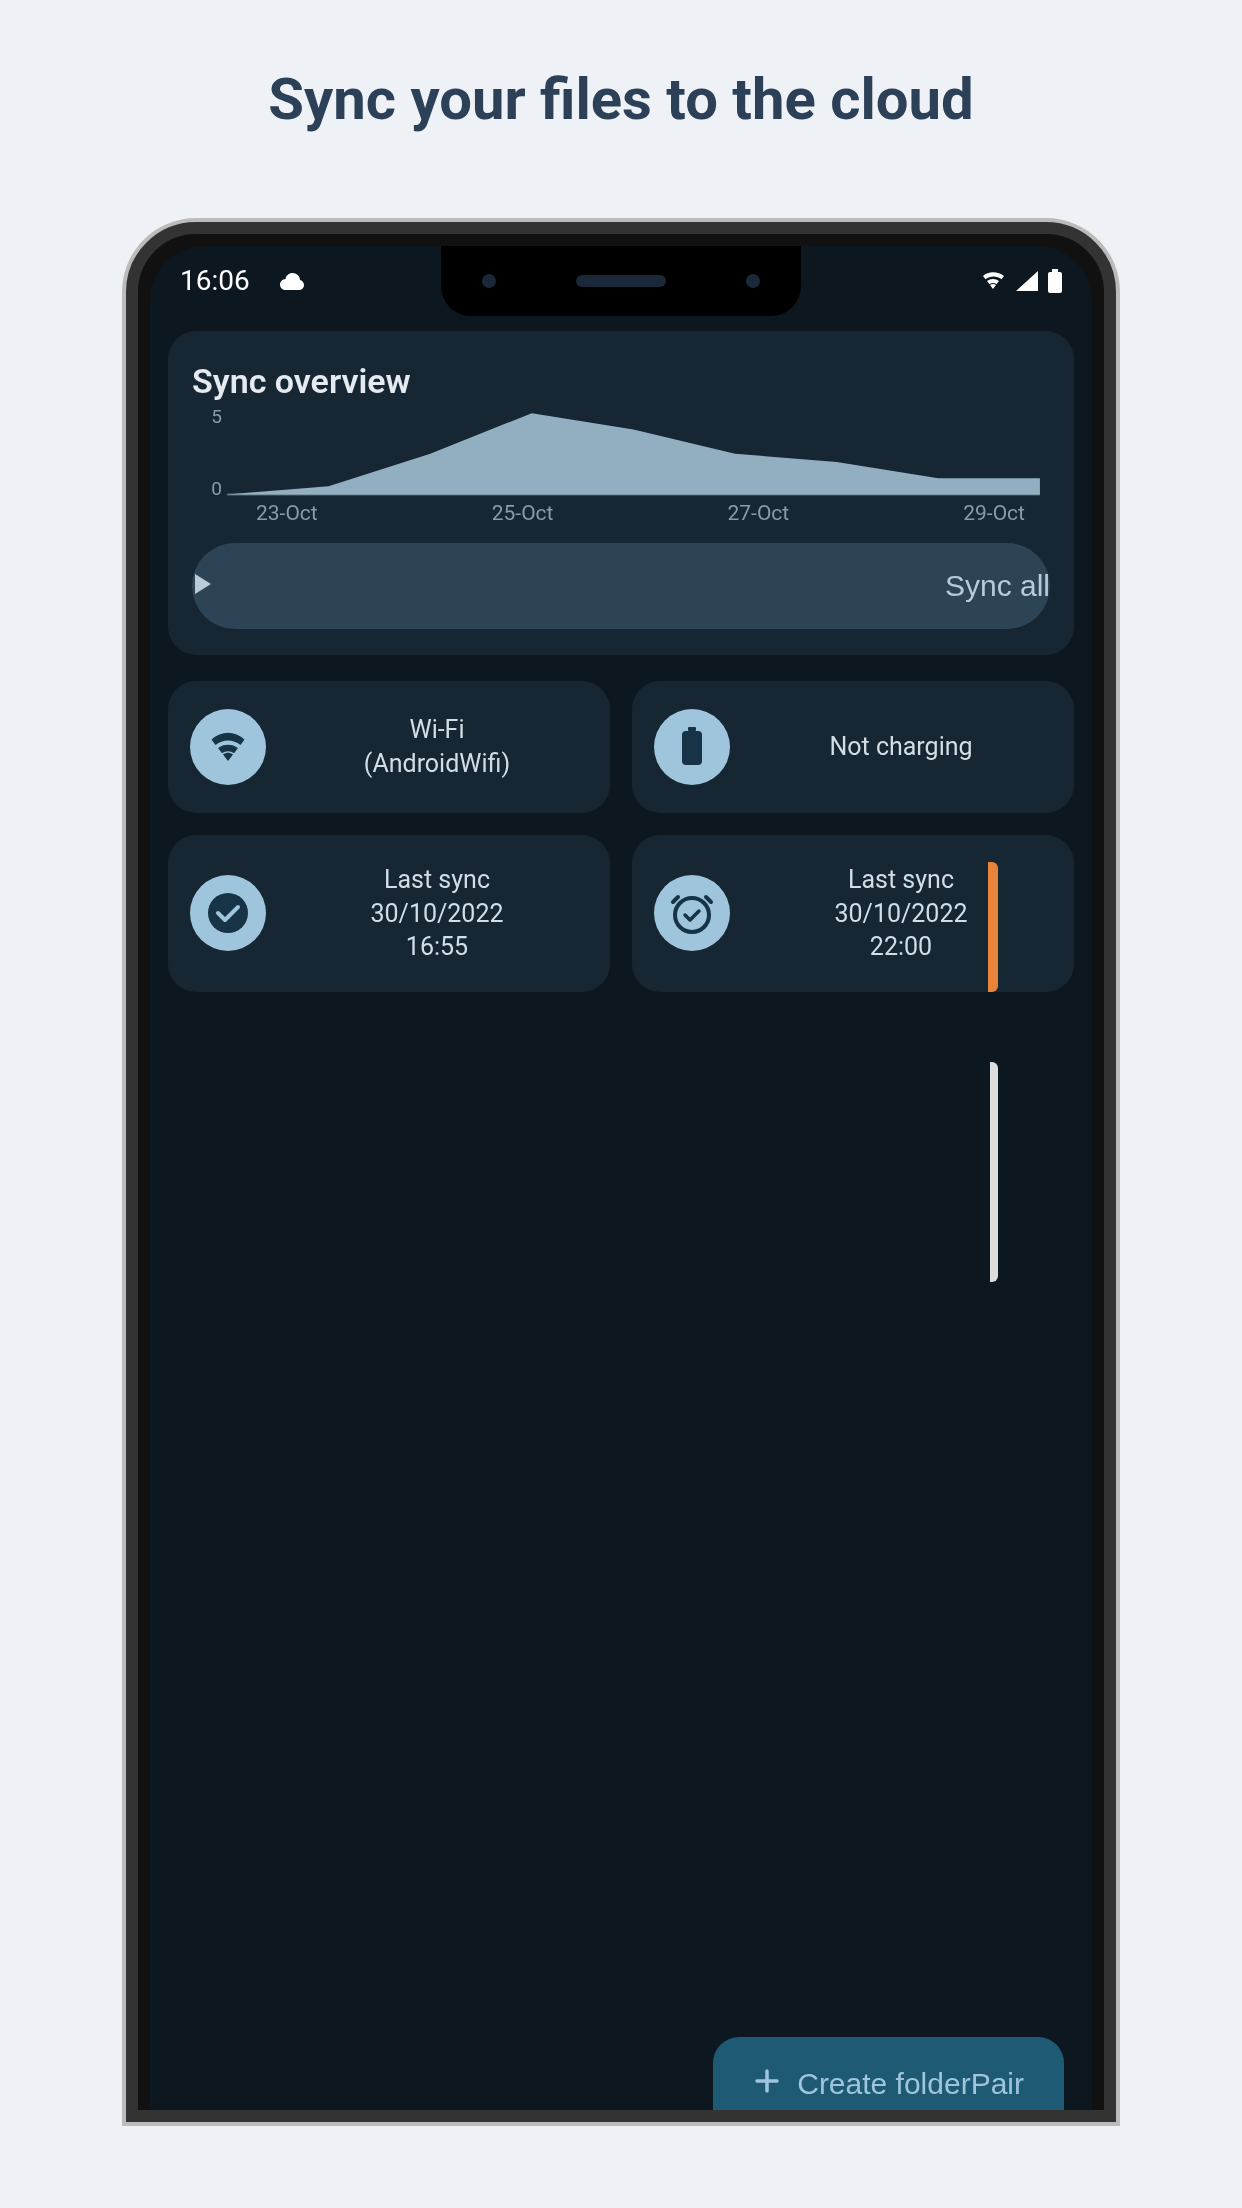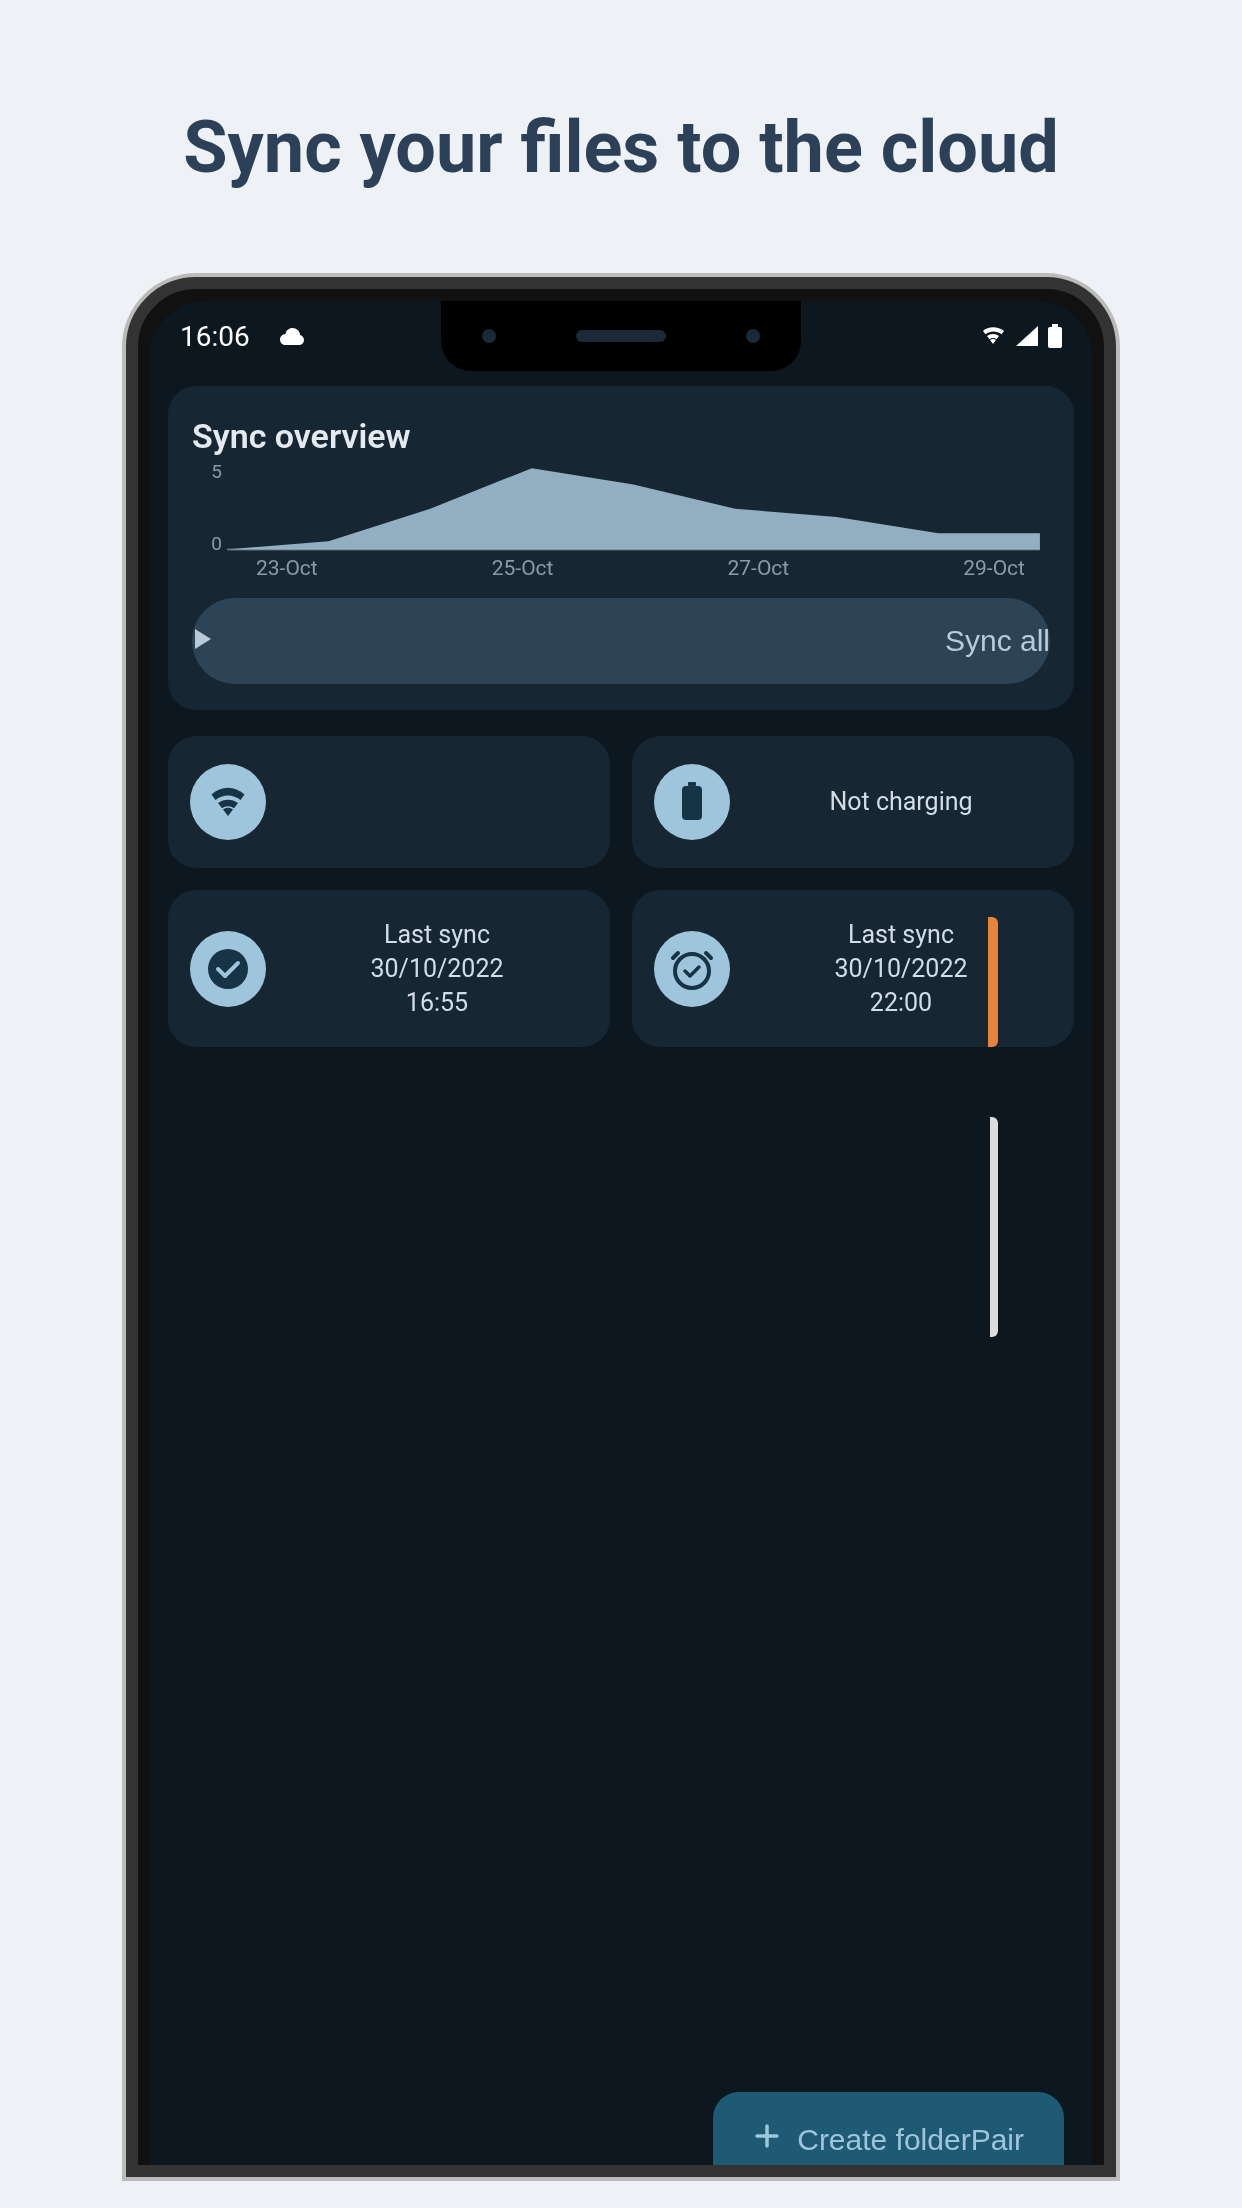--- a/index.html
+++ b/index.html
@@ -6,24 +6,24 @@
     body {
       width: 1242px;
       height: 2208px;
       background: #eef2f6;
       font-family: -apple-system, BlinkMacSystemFont, 'Segoe UI', Roboto, sans-serif;
       overflow: hidden;
     }
     .headline {
       text-align: center;
       color: #2c4058;
-      font-size: 72px;
+      font-size: 58px;
       font-weight: 700;
       line-height: 1.1;
-      padding-top: 108px;
+      padding-top: 68px;
       padding-bottom: 90px;
     }
     .phone-frame {
       width: 990px;
       height: 1900px;
       margin: 0 auto;
       background: #111;
       border: 12px solid #333;
       border-radius: 70px 70px 0 0;
       position: relative;
@@ -280,20 +280,24 @@
           </div>
         </div>
 
         <div class="grid-cards">
           <div class="info-card">
             <div class="info-icon">
               <svg width="40" height="32" viewBox="0 0 40 32">
                   <path fill="#173446" d="M20 30l5-6.5c-3-2.3-7-2.3-10 0L20 30zm-10-13l4 5.2c3.4-2.7 8.6-2.7 12 0l4-5.2c-5.6-4.5-14.4-4.5-20 0zm-6.5-8.5L7.5 14c7.4-6 17.6-6 25 0l4-5.5C26.5-0.5 13.5-0.5 3.5 8.5z"></path>
                 </svg>
             </div>
+            <div class="info-text">
+              <span>Wi-Fi</span><br>
+              <span>(AndroidWifi)</span>
+            </div>
           </div>
 
           <div class="info-card">
             <div class="info-icon">
               <svg width="24" height="40" viewBox="0 0 24 40">
                   <rect x="8" y="0" width="8" height="4" rx="1" fill="#173446"></rect>
                   <rect x="2" y="4" width="20" height="34" rx="4" fill="#173446"></rect>
                 </svg>
             </div>
             <div class="info-text">

